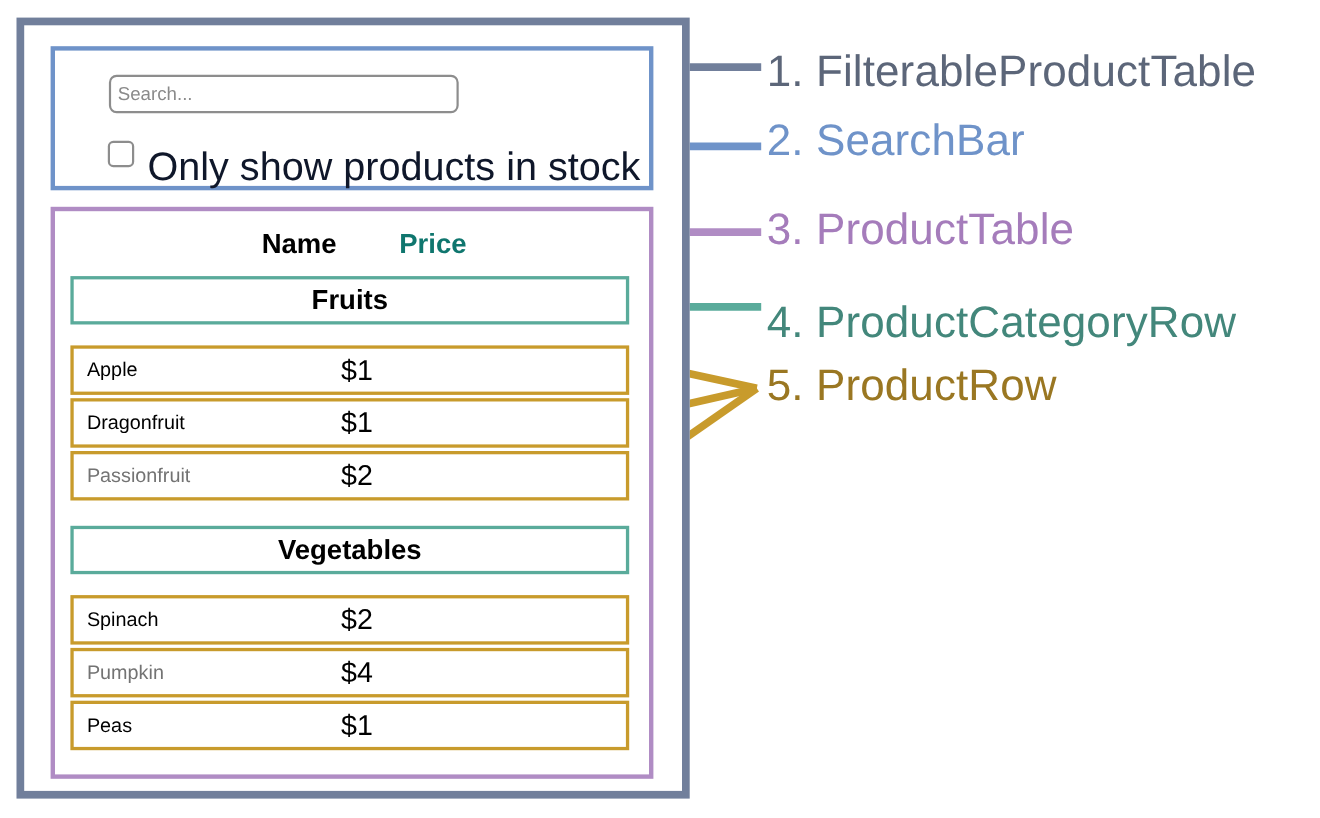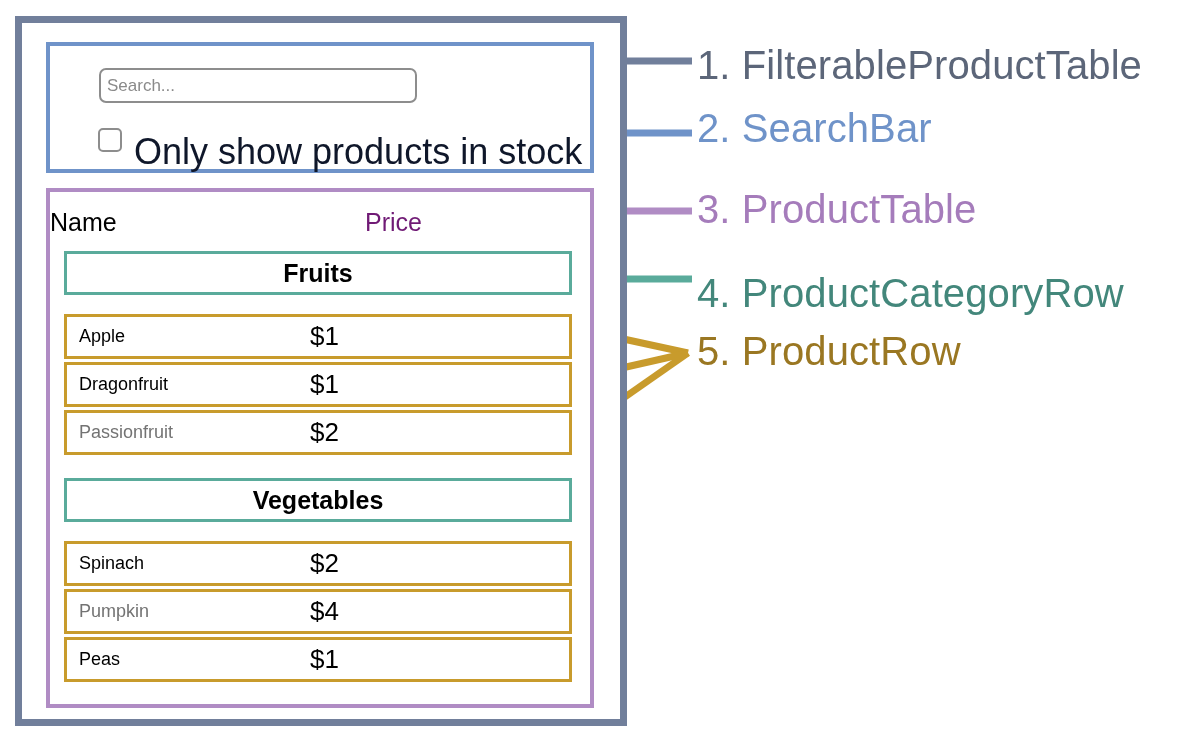--- a/index.html
+++ b/index.html
@@ -97,31 +97,31 @@
     position: absolute;
     left: 0;
     top: 8px;
     width: 100%;
     height: 44px;
     display: flex;
     align-items: center;
   }
   .col-name {
     width: 256px;
-    text-align: left;
+    text-align: right;
     font-size: 25px;
-    font-weight: normal;
+    font-weight: bold;
     color: #000000;
   }
   .col-price {
     width: 175px;
     text-align: center;
     font-size: 25px;
-    font-weight: normal;
-    color: #701a75;
+    font-weight: bold;
+    color: #0f766e;
   }
 
   #table-body {
     position: absolute;
     left: 14px;
     top: 59px;
     width: 508px;
   }
 
   .category-row {

